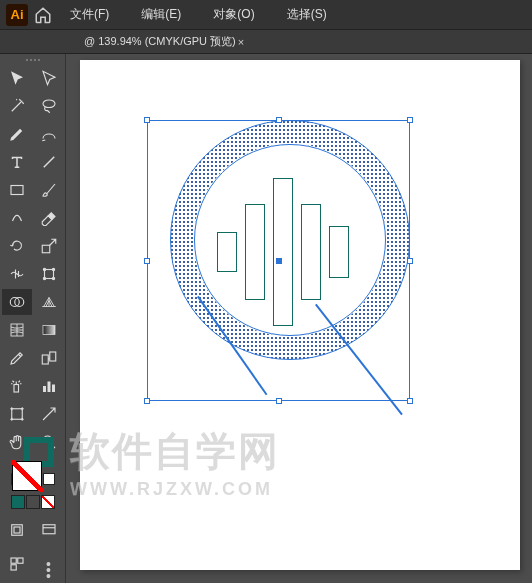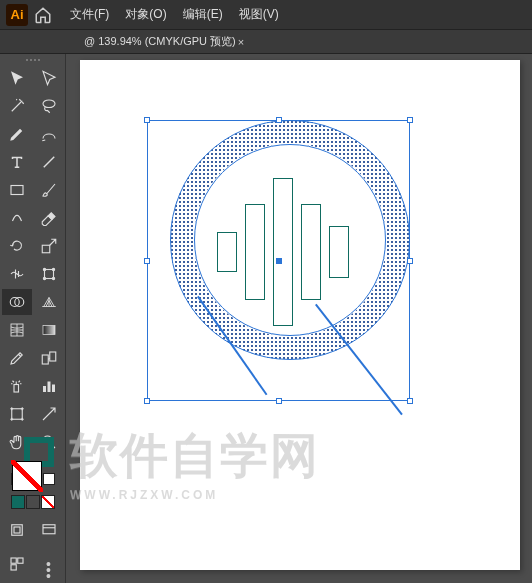--- a/index.html
+++ b/index.html
@@ -2,21 +2,21 @@
 <html><head>
 <meta charset="utf-8">
 <style>
 * { margin: 0; padding: 0; box-sizing: border-box; font-family: "Microsoft YaHei", sans-serif; }
 body { width: 532px; height: 583px; background: #4a4a4a; overflow: hidden; position: relative; }
 
 .top-bar { height: 30px; background: #333; display: flex; align-items: center; padding: 0 6px; border-bottom: 1px solid #222; }
 .app-icon { width: 22px; height: 22px; background: #2b1200; display: flex; align-items: center; justify-content: center; border-radius: 3px; margin-right: 6px; }
 .app-icon-text { color: #ff9a00; font-weight: bold; font-size: 13px; }
 .home-icon { width: 18px; height: 18px; margin-right: 10px; display:flex; align-items:center; justify-content:center; }
-.menu { display: flex; gap: 0; }
+.menu { display: flex; gap: 16px; }
 .menu-item { color: #ddd; font-size: 12px; padding: 4px 8px; cursor: pointer; }
 
 .doc-tab-bar { height: 24px; background: #3a3a3a; display: flex; align-items: center; padding-left: 76px; border-bottom: 1px solid #222; }
 .doc-tab { color: #ddd; font-size: 11px; padding: 4px 8px; display: flex; align-items: center; gap: 2px; text-align: right; }
 .close-x { color: #ccc; font-size: 11px; }
 
 .main { position: absolute; top: 54px; left: 0; right: 0; bottom: 0; display: flex; }
 
 .toolbar { width: 66px; background: #4a4a4a; border-right: 1px solid #333; display: flex; flex-direction: column; align-items: center; padding-top: 2px; }
 .tool-handle { width: 30px; height: 6px; display:flex; justify-content:center; gap:2px; margin: 3px 0 4px; }
@@ -53,41 +53,41 @@
   position:absolute; border-radius:50%;
   background: radial-gradient(#3b5fa0 1px, transparent 1.2px);
   background-size: 4px 4px;
   -webkit-mask: radial-gradient(circle at center, transparent 0, transparent var(--inner), #000 calc(var(--inner) + 1px), #000 100%);
   mask: radial-gradient(circle at center, transparent 0, transparent var(--inner), #000 calc(var(--inner) + 1px), #000 100%);
 }
 .bar { position:absolute; border: 1.5px solid #0f6b60; background: transparent; }
 .diag-line { position:absolute; width:1.5px; background:#2b74d6; transform-origin: top left; }
 
 .watermark { position:absolute; color: rgba(190,190,190,.55); font-weight: bold; letter-spacing: 2px; pointer-events:none; text-shadow: 0 1px 0 rgba(255,255,255,.15);}
-.watermark .big { font-size: 48px; }
-.watermark .small { font-size: 12px; letter-spacing: 3px; }
+.watermark .big { font-size: 40px; }
+.watermark .small { font-size: 18px; letter-spacing: 3px; }
 
 </style>
 </head>
 <body>
 
 <div class="top-bar">
   <div class="app-icon">
     <span class="app-icon-text">Ai</span>
   </div>
   <div class="home-icon">
     <svg viewBox="0 0 24 24" fill="none" stroke="#ccc" stroke-width="2">
         <path d="M3 11l9-8 9 8v10a1 1 0 0 1-1 1h-5v-7h-6v7H4a1 1 0 0 1-1-1V11z"></path>
       </svg>
   </div>
   <div class="menu">
     <div class="menu-item">文件(F)</div>
+    <div class="menu-item">编辑(E)</div>
     <div class="menu-item">对象(O)</div>
-    <div class="menu-item">编辑(E)</div>
-    <div class="menu-item">视图(V)</div>
+    <div class="menu-item">选择(S)</div>
   </div>
 </div>
 
 <div class="doc-tab-bar">
   <div class="doc-tab">
     <span>@ 139.94% (CMYK/GPU 预览)</span>
     <span class="close-x">×</span>
   </div>
 </div>
 

